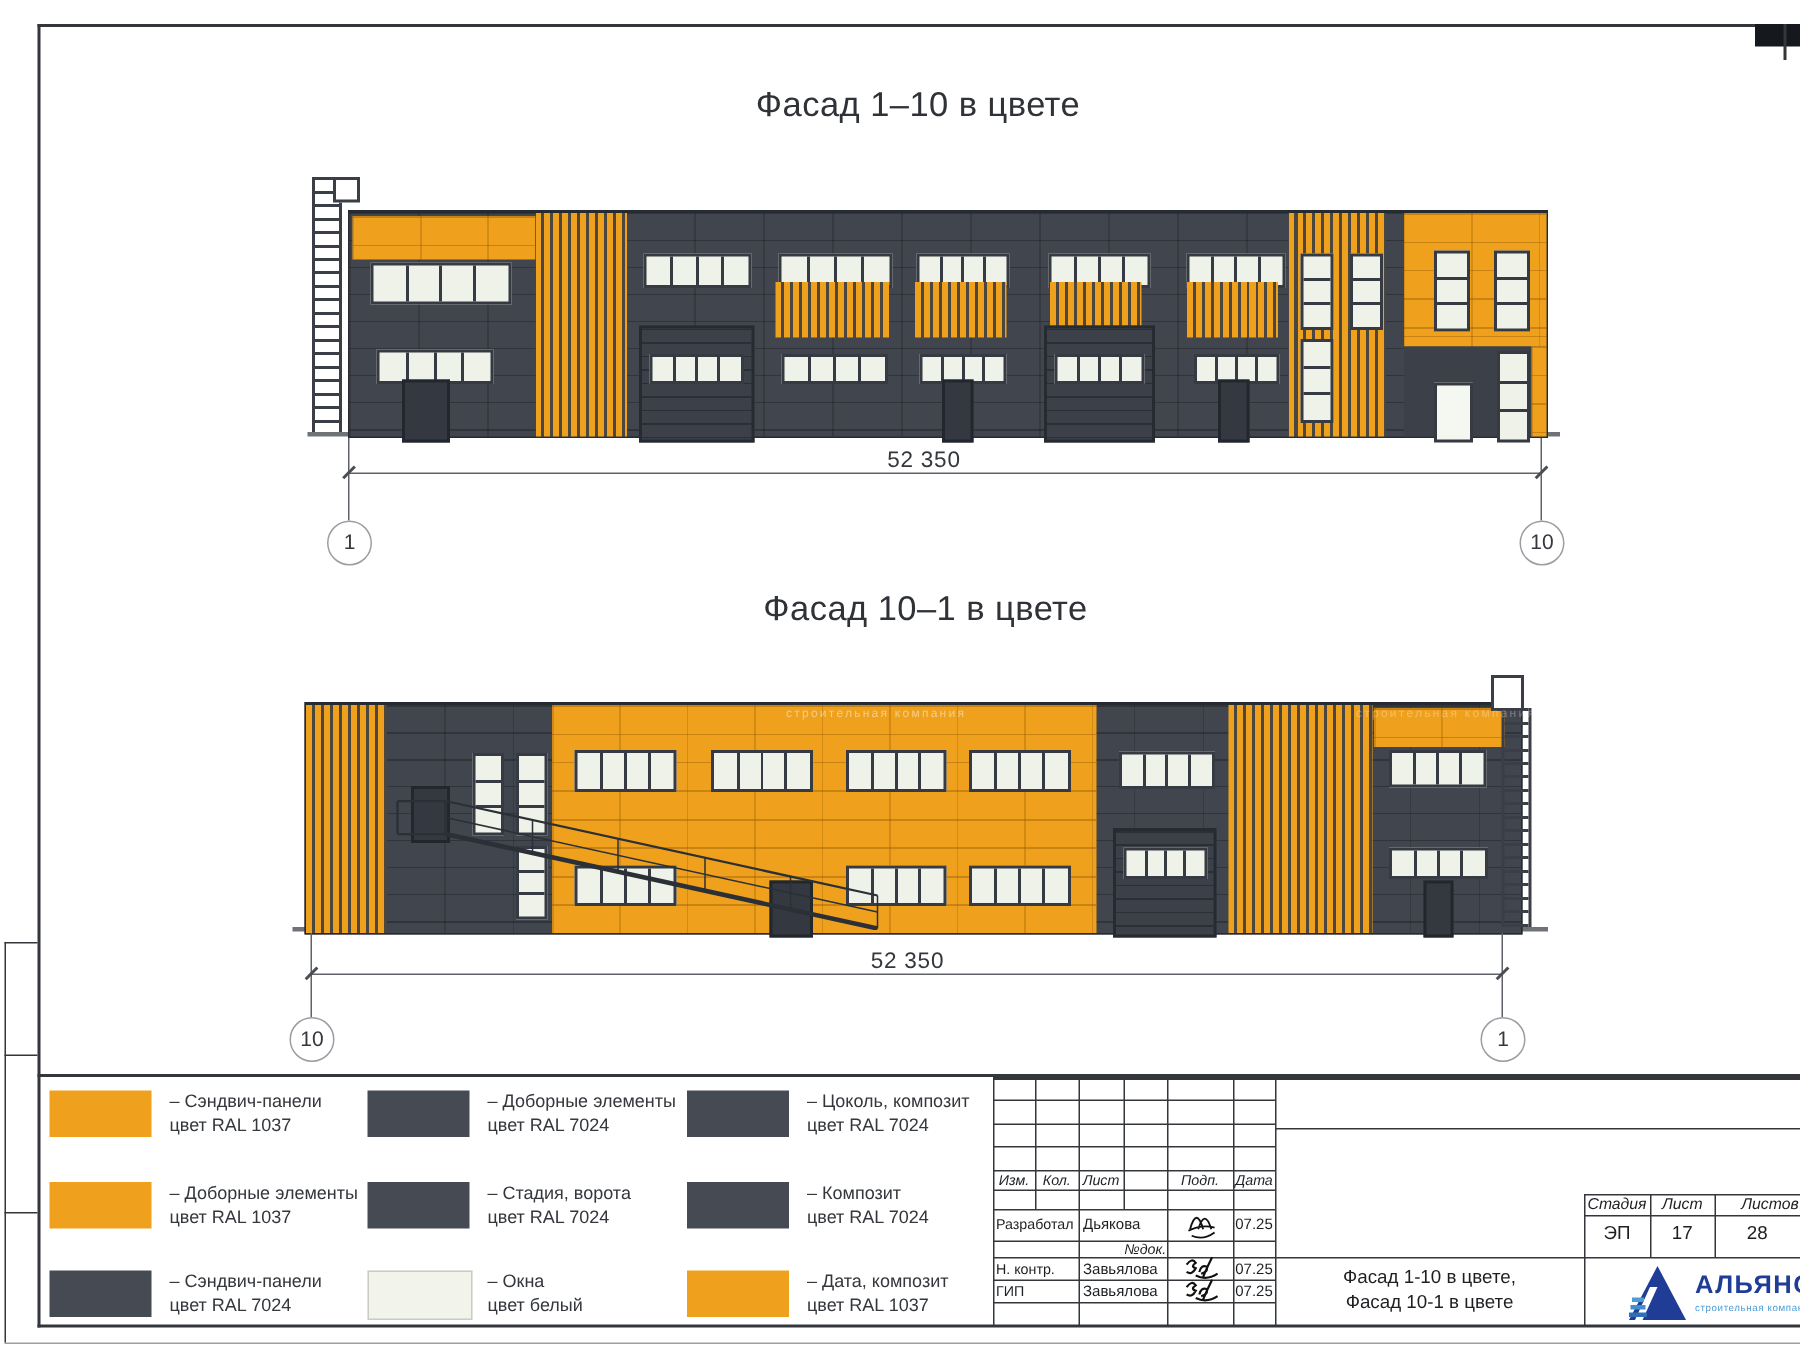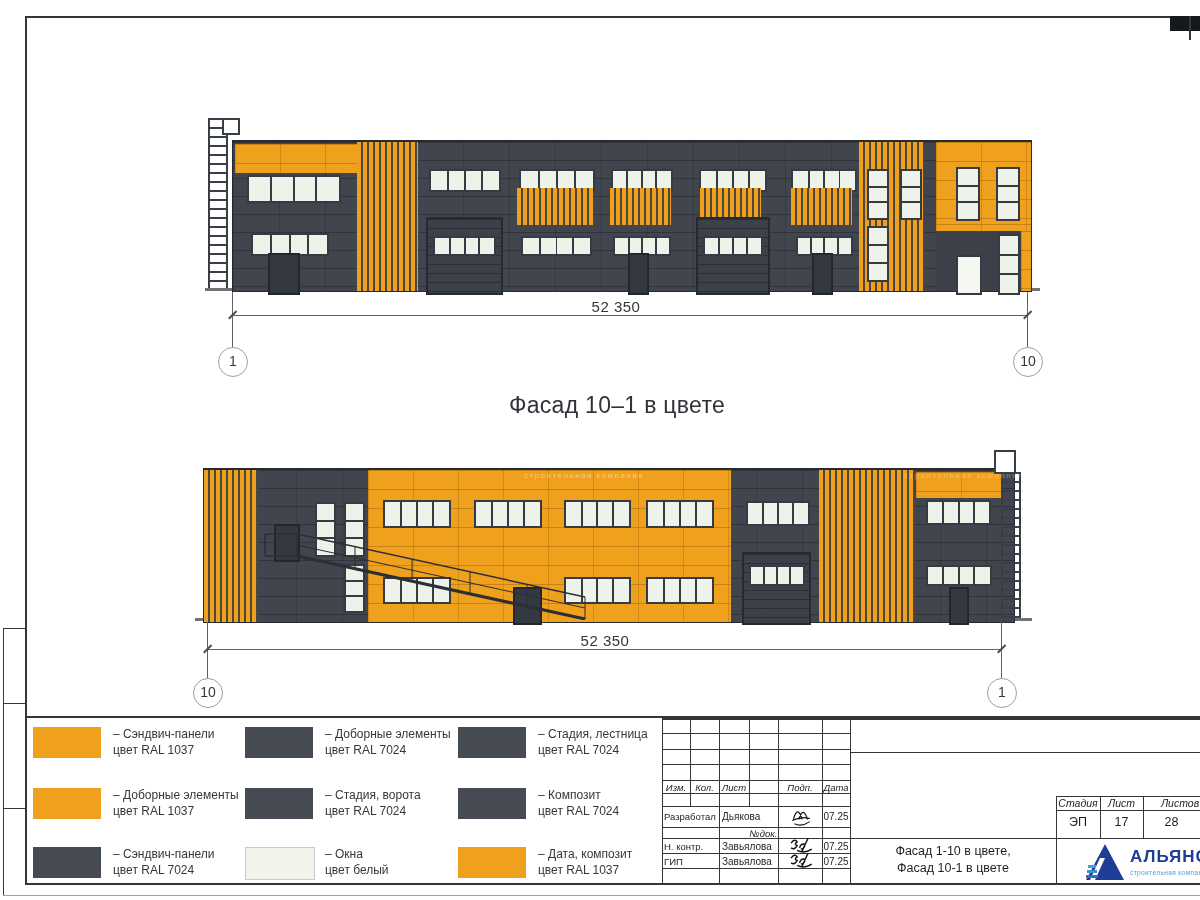--- a/index.html
+++ b/index.html
@@ -66,20 +66,21 @@
   <div class="a ln" style="left:25px;top:883px;width:1175px;height:2px"></div>
   <div class="a" style="left:3px;top:895px;width:1197px;height:1px;background:#9aa0a5"></div>
   <div class="a" style="left:3px;top:628px;width:1px;height:267px;background:#33363a"></div>
   <div class="a ln" style="left:3px;top:628px;width:22px;height:1px"></div>
   <div class="a ln" style="left:3px;top:703px;width:22px;height:1px"></div>
   <div class="a ln" style="left:3px;top:808px;width:22px;height:1px"></div>
   <div class="a ln" style="left:25px;top:716px;width:1175px;height:2px"></div>
   <div class="a" style="left:1170px;top:16px;width:30px;height:15px;background:#15181c"></div>
   <div class="a ln" style="left:1189px;top:16px;width:2px;height:24px"></div>
 
+  <div class="a dtitle" style="left:382px;top:56px;width:460px">Фасад 1–10 в цвете</div>
 
   <div class="a gnd" style="left:205px;top:288px;width:835px;height:3px"></div>
 
   <div class="a ladder" style="left:208px;top:118px;width:16px;height:170px"></div>
   <div class="a lbox" style="left:222px;top:118px;width:14px;height:13px"></div>
 
   <div class="a d-body" style="left:232px;top:140px;width:798px;height:149px">
     <div class="a o-fill" style="left:2px;top:2px;width:122px;height:29px"></div>
     <div class="a win4" style="left:14px;top:33px;width:90px;height:24px"></div>
     <div class="a win4" style="left:18px;top:91px;width:74px;height:19px"></div>
@@ -228,21 +229,21 @@
   <div class="a" style="left:245px;top:847px">
     <div class="a sw light" style="background: rgb(242, 244, 235);"></div>
     <div class="a lg-t" style="left:80px;top:0">
       <span>– Окна</span>
         <span>цвет белый</span>
       </div>
   </div>
   <div class="a" style="left:458px;top:727px">
     <div class="a sw" style="background: rgb(70, 74, 83);"></div>
     <div class="a lg-t" style="left:80px;top:0">
-      <span>– Стадия, лестница</span>
+      <span>– Цоколь, композит</span>
         <span>цвет RAL 7024</span>
       </div>
   </div>
   <div class="a" style="left:458px;top:788px">
     <div class="a sw" style="background: rgb(70, 74, 83);"></div>
     <div class="a lg-t" style="left:80px;top:0">
       <span>– Композит</span>
         <span>цвет RAL 7024</span>
       </div>
   </div>

